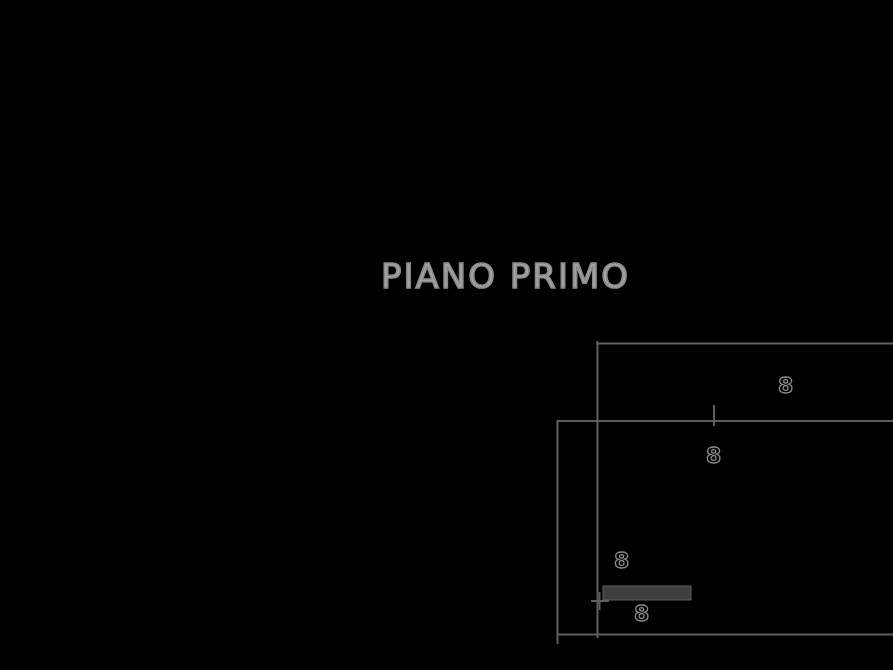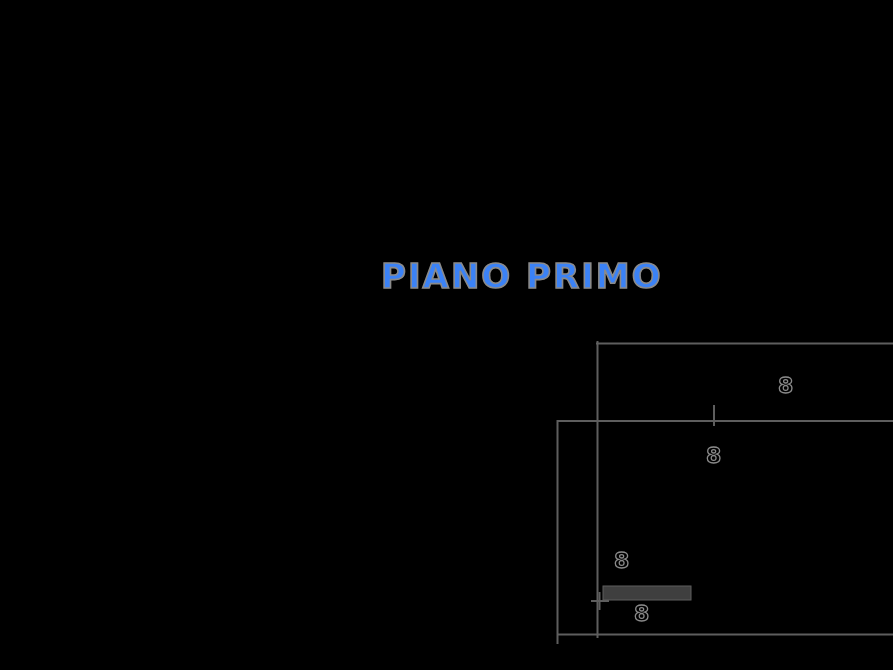--- a/index.html
+++ b/index.html
@@ -13,23 +13,23 @@
     height: 670px;
     background: #000000;
     overflow: hidden;
     font-family: "DejaVu Sans", sans-serif;
   }
   .plan-title {
     position: absolute;
     left: 381px;
     top: 256px;
     font-size: 34px;
-    font-weight: bold;
+    font-weight: normal;
     letter-spacing: 2px;
-    color: #3b82f6;
+    color: #a3a3a3;
     -webkit-text-stroke: 1.6px #8a8a8a;
     text-shadow: 0 0 1px #5a5a5a;
     white-space: nowrap;
   }
   .dim-label {
     position: absolute;
     font-size: 22px;
     font-weight: bold;
     color: #000000;
     -webkit-text-stroke: 1.3px #8a8a8a;

